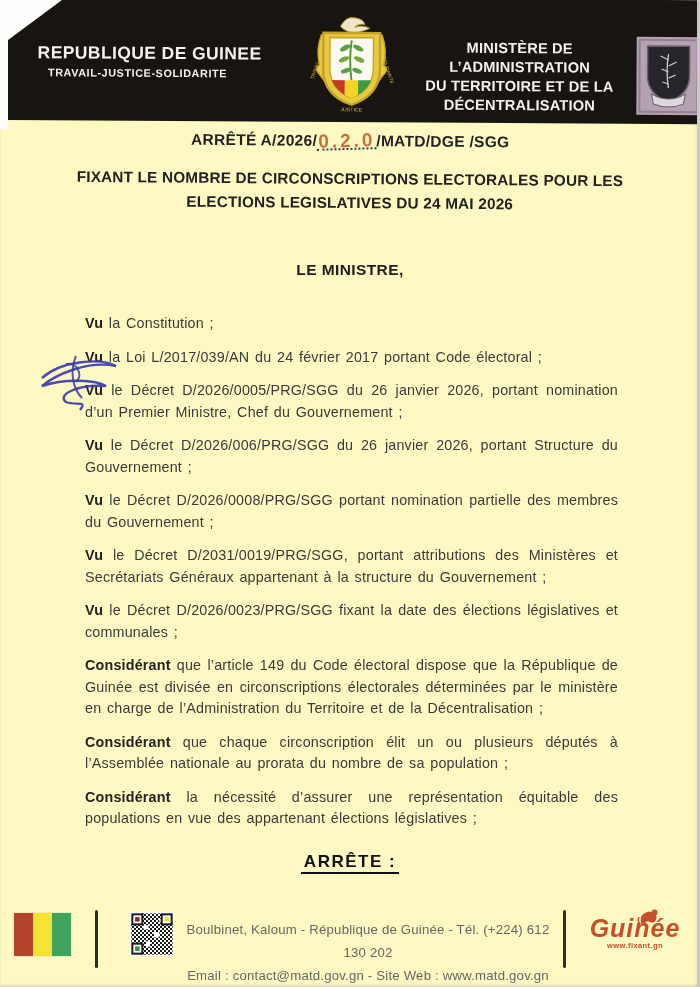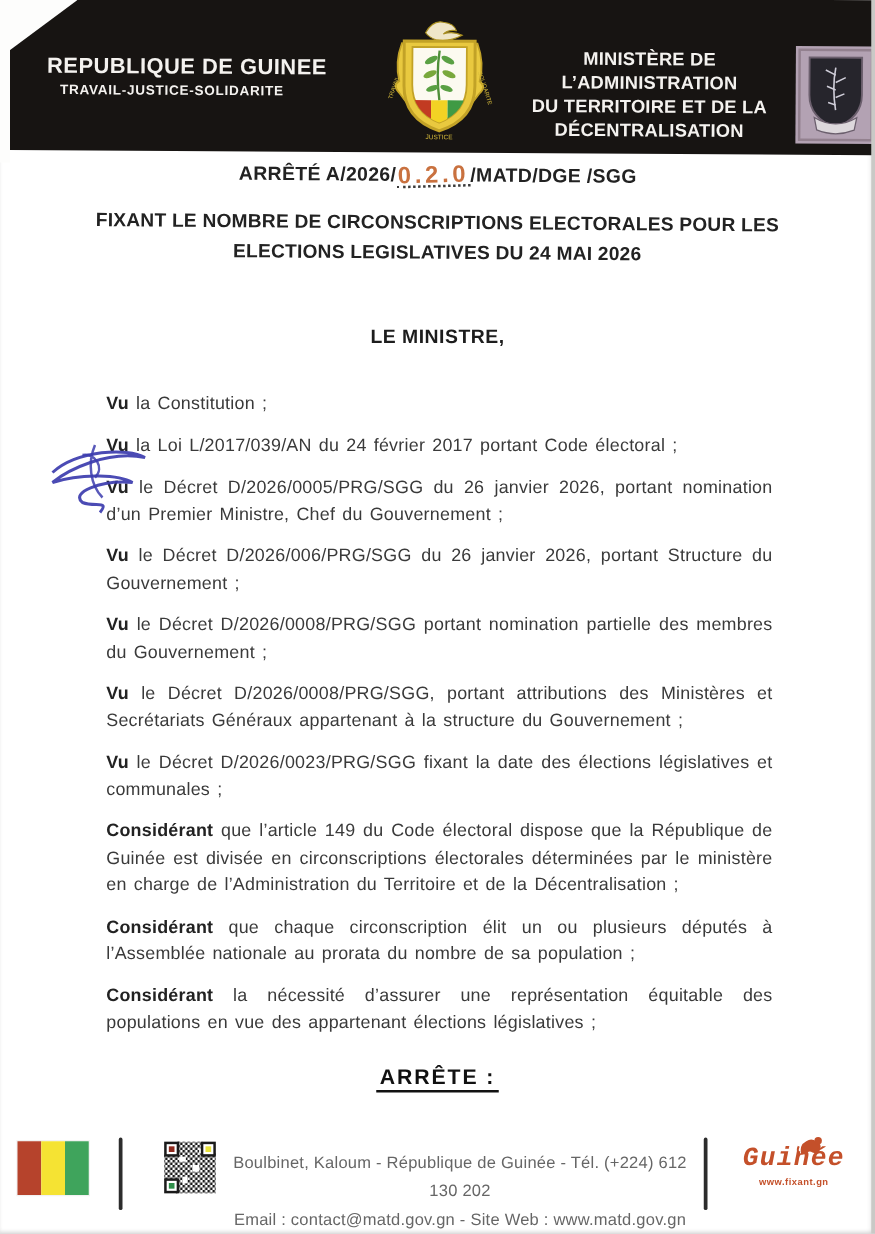--- a/index.html
+++ b/index.html
@@ -1,20 +1,20 @@
 <!DOCTYPE html>
 <html><head>
 <meta charset="utf-8">
 <style>
   * { margin:0; padding:0; box-sizing:border-box; }
   html,body { background:#e8e8e8; }
   body { font-family:"Liberation Sans", sans-serif; }
   .page {
     position:relative; width:700px; height:987px; margin:0 auto;
-    background:#ffffff; overflow:hidden;
+    background:#fef9c3; overflow:hidden;
     box-shadow: inset -3px 0 4px rgba(0,0,0,.12), inset 0 -2px 3px rgba(0,0,0,.08);
   }
   
   .band {
     position:absolute; left:8px; top:-4px; width:696px; height:124px;
     background:#171412; transform:rotate(.35deg); transform-origin:left top;
   }
   .wedge {
     position:absolute; left:0; top:0; width:62px; height:46px; z-index:3;
     background:#fdfdfc; clip-path:polygon(0 0, 100% 0, 0 100%);
@@ -54,22 +54,22 @@
   .footer { position:absolute; left:0; top:900px; width:627px; height:87px; }
   .flag { position:absolute; left:14px; top:13px; width:57px; height:43px; display:flex;
           box-shadow:0 0 0 1px rgba(0,0,0,.05); }
   .flag div { flex:1; }
   .fdiv { position:absolute; top:10px; width:3px; height:58px; background:#2c2c2c; border-radius:2px; }
   .fdiv1 { left:95px; } .fdiv2 { left:563px; }
   .qr { position:absolute; left:130px; top:12px; width:44px; height:44px; }
   .addr { position:absolute; left:182px; top:18px; width:372px; text-align:center;
           color:#666; font-size:13.2px; line-height:23px; letter-spacing:.2px; }
   .logo { position:absolute; left:585px; top:16px; width:100px; text-align:center; }
-  .logo-text { font-family:Liberation Mono, monospace; font-style:italic; font-weight:bold;
-               font-size:21px; color:#c4502a; letter-spacing:1px; line-height:24px; }
+  .logo-text { font-family:Liberation Sans, sans-serif; font-style:italic; font-weight:bold;
+               font-size:25px; color:#c4502a; letter-spacing:1px; line-height:24px; }
   .logo-url { font-size:7.5px; font-weight:bold; color:#c4502a; letter-spacing:.4px; margin-top:1px; }
   .monkey { position:absolute; left:52px; top:-8px; }
   .edge-line { position:absolute; right:0; top:0; width:3px; height:987px; background:#c9c9c6; }
 </style>
 </head>
 <body>
 
 <div class="page">
 
   <div class="band">
@@ -134,21 +134,21 @@
     </div>
 
     <div class="salutation">LE MINISTRE,</div>
 
     <div class="paras">
       <div class="para"><span class="lead">Vu</span><span> la Constitution ;</span></div>
       <div class="para"><span class="lead">Vu</span><span> la Loi L/2017/039/AN du 24 février 2017 portant Code électoral ;</span></div>
       <div class="para"><span class="lead">Vu</span><span> le Décret D/2026/0005/PRG/SGG du 26 janvier 2026, portant nomination d’un Premier Ministre, Chef du Gouvernement ;</span></div>
       <div class="para"><span class="lead">Vu</span><span> le Décret D/2026/006/PRG/SGG du 26 janvier 2026, portant Structure du Gouvernement ;</span></div>
       <div class="para"><span class="lead">Vu</span><span> le Décret D/2026/0008/PRG/SGG portant nomination partielle des membres du Gouvernement ;</span></div>
-      <div class="para"><span class="lead">Vu</span><span> le Décret D/2026/0008/PRG/SGG, portant attributions des Ministères et Secrétariats Généraux appartenant à la structure du Gouvernement ;</span></div>
+      <div class="para"><span class="lead">Vu</span><span> le Décret D/2031/0019/PRG/SGG, portant attributions des Ministères et Secrétariats Généraux appartenant à la structure du Gouvernement ;</span></div>
       <div class="para"><span class="lead">Vu</span><span> le Décret D/2026/0023/PRG/SGG fixant la date des élections législatives et communales ;</span></div>
       <div class="para"><span class="lead">Considérant</span><span> que l’article 149 du Code électoral dispose que la République de Guinée est divisée en circonscriptions électorales déterminées par le ministère en charge de l’Administration du Territoire et de la Décentralisation ;</span></div>
       <div class="para"><span class="lead">Considérant</span><span> que chaque circonscription élit un ou plusieurs députés à l’Assemblée nationale au prorata du nombre de sa population ;</span></div>
       <div class="para"><span class="lead">Considérant</span><span> la nécessité d’assurer une représentation équitable des populations en vue des appartenant élections législatives ;</span></div>
     </div>
 
     <div class="decree-heading">
       <span>ARRÊTE :</span>
     </div>
   </div>

